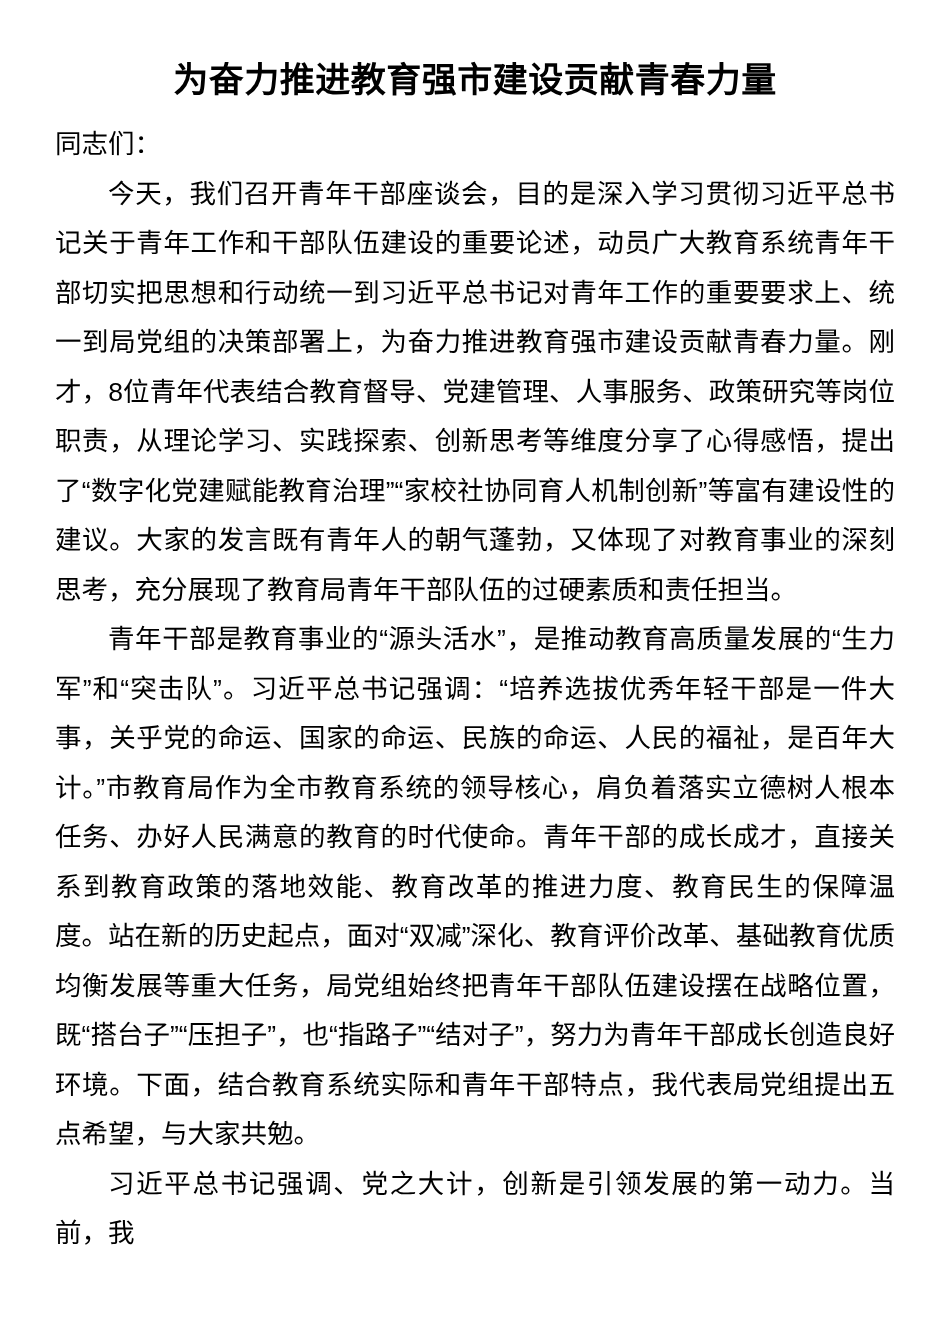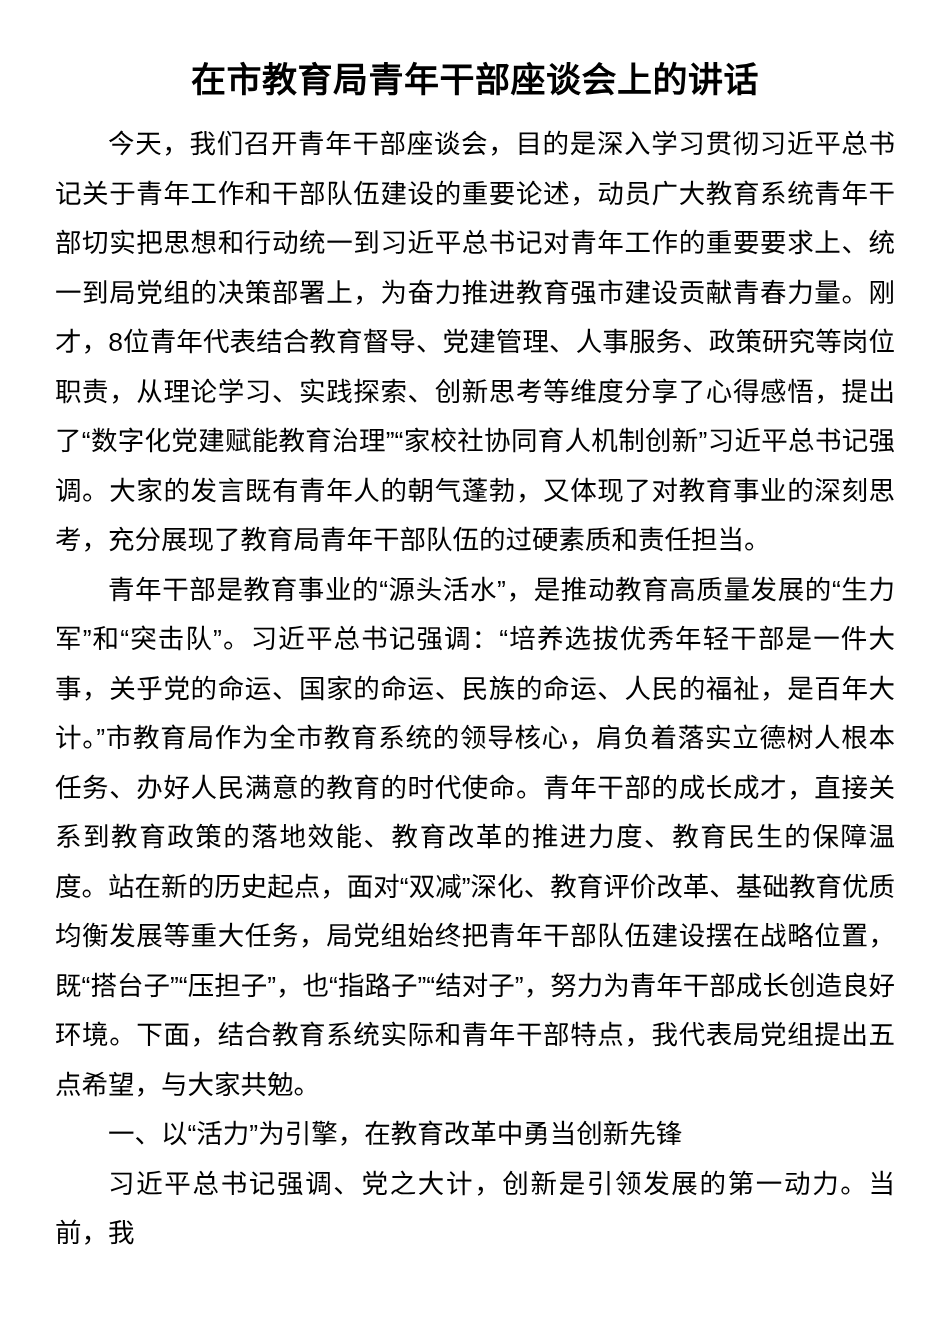--- a/index.html
+++ b/index.html
@@ -61,28 +61,28 @@
     text-indent: 2em;
     text-align: left;
     letter-spacing: 0px;
   }
 </style>
 </head>
 <body>
 
 <div class="page">
 
-  <h1 class="doc-title">在市教育局青年干部座谈会上的讲话</h1>
+  <h1 class="doc-title">为奋力推进教育强市建设贡献青春力量</h1>
 
   <div class="content">
 
+    <p class="salutation">同志们：</p>
 
-    <p class="para">今天，我们召开青年干部座谈会，目的是深入学习贯彻习近平总书记关于青年工作和干部队伍建设的重要论述，动员广大教育系统青年干部切实把思想和行动统一到习近平总书记对青年工作的重要要求上、统一到局党组的决策部署上，为奋力推进教育强市建设贡献青春力量。刚才，8位青年代表结合教育督导、党建管理、人事服务、政策研究等岗位职责，从理论学习、实践探索、创新思考等维度分享了心得感悟，提出了“数字化党建赋能教育治理”“家校社协同育人机制创新”习近平总书记强调。大家的发言既有青年人的朝气蓬勃，又体现了对教育事业的深刻思考，充分展现了教育局青年干部队伍的过硬素质和责任担当。</p>
+    <p class="para">今天，我们召开青年干部座谈会，目的是深入学习贯彻习近平总书记关于青年工作和干部队伍建设的重要论述，动员广大教育系统青年干部切实把思想和行动统一到习近平总书记对青年工作的重要要求上、统一到局党组的决策部署上，为奋力推进教育强市建设贡献青春力量。刚才，8位青年代表结合教育督导、党建管理、人事服务、政策研究等岗位职责，从理论学习、实践探索、创新思考等维度分享了心得感悟，提出了“数字化党建赋能教育治理”“家校社协同育人机制创新”等富有建设性的建议。大家的发言既有青年人的朝气蓬勃，又体现了对教育事业的深刻思考，充分展现了教育局青年干部队伍的过硬素质和责任担当。</p>
 
     <p class="para">青年干部是教育事业的“源头活水”，是推动教育高质量发展的“生力军”和“突击队”。习近平总书记强调：“培养选拔优秀年轻干部是一件大事，关乎党的命运、国家的命运、民族的命运、人民的福祉，是百年大计。”市教育局作为全市教育系统的领导核心，肩负着落实立德树人根本任务、办好人民满意的教育的时代使命。青年干部的成长成才，直接关系到教育政策的落地效能、教育改革的推进力度、教育民生的保障温度。站在新的历史起点，面对“双减”深化、教育评价改革、基础教育优质均衡发展等重大任务，局党组始终把青年干部队伍建设摆在战略位置，既“搭台子”“压担子”，也“指路子”“结对子”，努力为青年干部成长创造良好环境。下面，结合教育系统实际和青年干部特点，我代表局党组提出五点希望，与大家共勉。</p>
 
-    <p class="section-heading">一、以“活力”为引擎，在教育改革中勇当创新先锋</p>
 
     <p class="para">习近平总书记强调、党之大计，创新是引领发展的第一动力。当前，我</p>
 
   </div>
 
 </div>
 
 </body></html>

